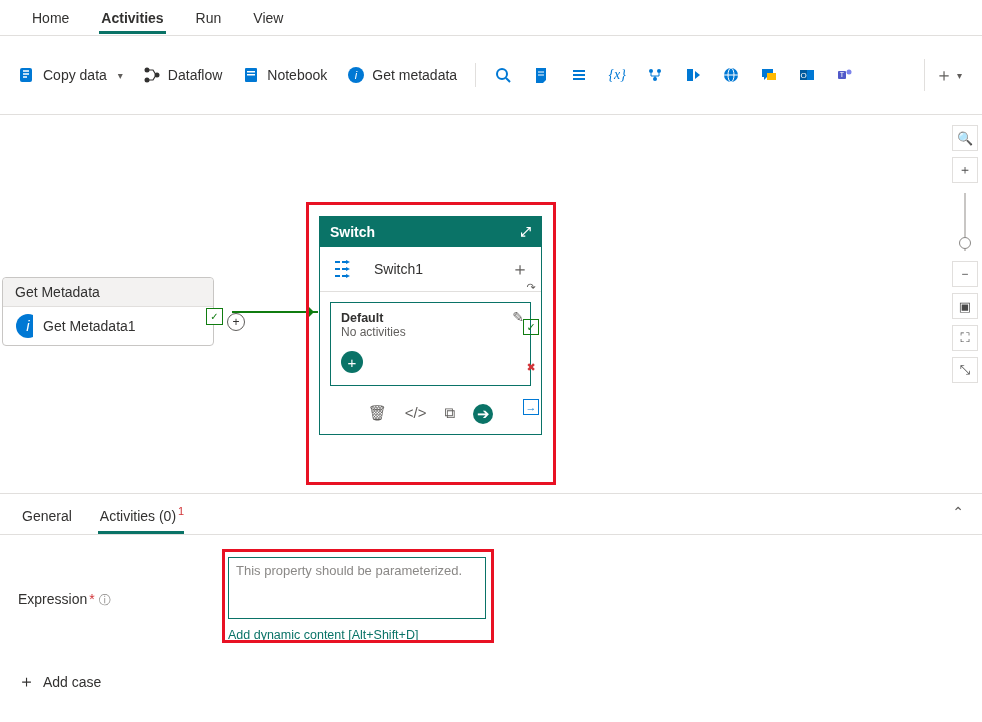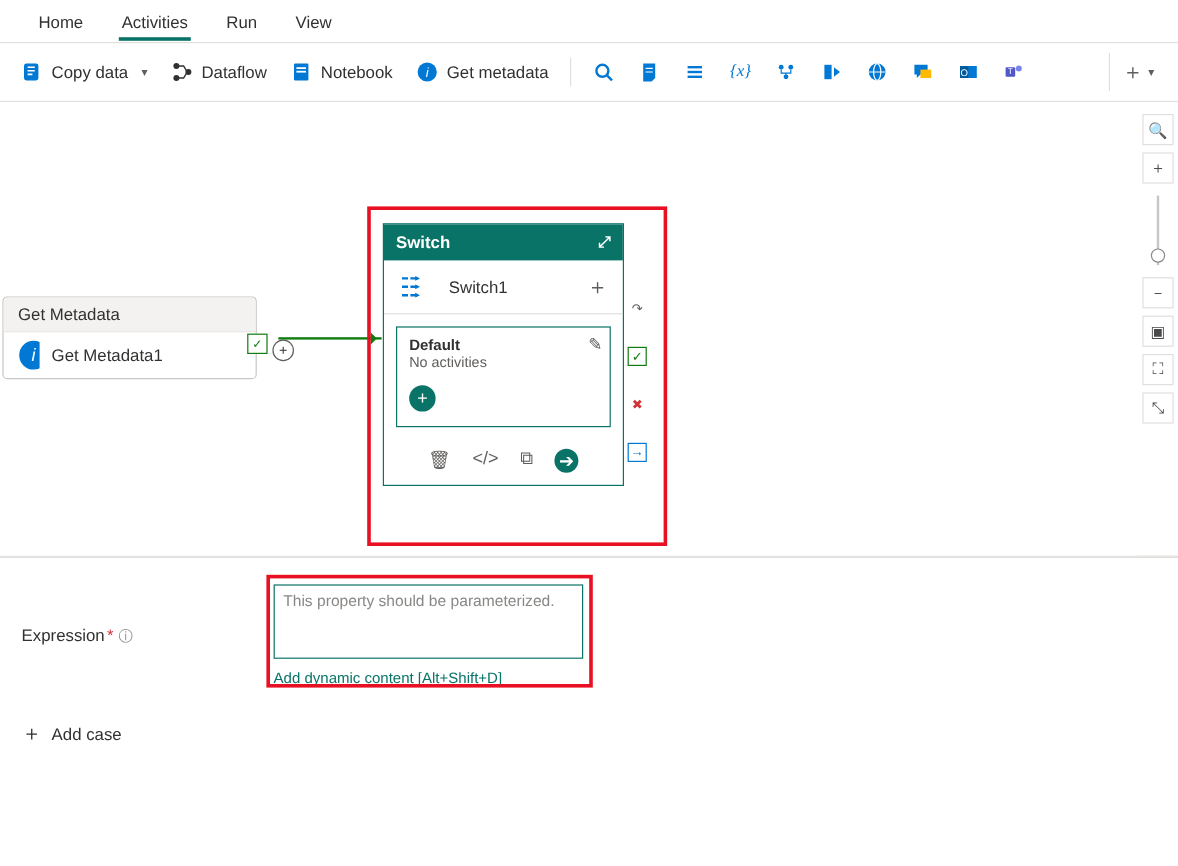--- a/index.html
+++ b/index.html
@@ -1,21 +1,21 @@
 <!DOCTYPE html>
 <html><head>
 <meta charset="utf-8">
 <style>
 *{box-sizing:border-box;margin:0;padding:0;font-family:"Segoe UI",Arial,sans-serif}
 body{background:#fff;color:#323130;font-size:14px;width:982px;height:722px;overflow:hidden;display:flex;flex-direction:column}
 .tabs{display:flex;gap:28px;padding:4px 30px 0;border-bottom:1px solid transparent}
 .tab{padding:6px 2px 8px;cursor:pointer;font-size:14px;position:relative}
-.tab.active{font-weight:400}
+.tab.active{font-weight:700}
 .tab.active::after{content:"";position:absolute;left:0;right:0;bottom:0;height:3px;background:#0a7367}
-.ribbon{display:flex;align-items:center;gap:4px;padding:8px 10px;border:1px solid #e1dfdd;border-left:none;border-right:none}
+.ribbon{display:flex;align-items:center;gap:4px;padding:23px 10px;border:1px solid #e1dfdd;border-left:none;border-right:none}
 .ribbon .btn{display:flex;align-items:center;gap:7px;padding:5px 8px;cursor:pointer;border-radius:2px}
 .icon{width:18px;height:18px;display:inline-flex;align-items:center;justify-content:center}
 .sep{width:1px;height:24px;background:#e1dfdd;margin:0 6px}
 .chev::after{content:"\25BE";font-size:10px;margin-left:4px;color:#605e5c}
 .ribbon-plus{margin-left:auto;display:flex;align-items:center;padding:4px 10px;border-left:1px solid #e1dfdd;cursor:pointer;font-size:18px;color:#605e5c}
 
 .canvas-wrap{flex:0 0 378px;position:relative;display:flex}
 .canvas{flex:1;position:relative;background:#fff;overflow:hidden}
 .side-tools{width:34px;display:flex;flex-direction:column;align-items:center;gap:6px;padding-top:10px}
 .side-tools .tbtn{width:26px;height:26px;border:1px solid #e1dfdd;background:#fff;display:flex;align-items:center;justify-content:center;cursor:pointer;font-size:13px;color:#4a4a4a}
@@ -25,21 +25,21 @@
 .node-getmeta{position:absolute;left:2px;top:162px;width:212px;border:1px solid #c8c6c4;border-radius:4px;background:#fff}
 .node-getmeta .hdr{background:#f3f2f1;padding:6px 12px;font-size:14px;border-bottom:1px solid #e1dfdd;border-radius:4px 4px 0 0}
 .node-getmeta .body{padding:10px 12px;display:flex;align-items:center;gap:10px}
 .status-chk{position:absolute;right:-10px;top:30px;width:17px;height:17px;border:1px solid #107c10;background:#fff;display:flex;align-items:center;justify-content:center;color:#107c10;font-size:10px}
 .plus-port{position:absolute;right:-32px;top:52%;width:18px;height:18px;border:1px solid #605e5c;border-radius:50%;background:#fff;display:flex;align-items:center;justify-content:center;font-size:12px}
 
 .arrow{position:absolute;left:232px;top:196px;width:86px;height:2px;background:#107c10}
 .arrow::after{content:"";position:absolute;right:-1px;top:-4px;border:5px solid transparent;border-left-color:#107c10}
 
 .red-box{position:absolute;left:306px;top:87px;width:250px;height:283px;border:3px solid #e81123}
-.switch-node{position:absolute;left:319px;top:101px;width:201px;border:1px solid #0a7367;background:#fff}
+.switch-node{position:absolute;left:319px;top:101px;width:223px;border:1px solid #0a7367;background:#fff}
 .switch-hdr{background:#0a7367;color:#fff;padding:7px 10px;display:flex;justify-content:space-between;align-items:center;font-weight:600;font-size:14px}
 .switch-hdr .exp{font-size:13px;cursor:pointer}
 .switch-name{padding:10px 12px;display:flex;align-items:center;gap:24px;border-bottom:1px solid #e1dfdd}
 .switch-name .add{margin-left:auto;font-size:18px;color:#605e5c;cursor:pointer;font-weight:300}
 .switch-body{padding:10px}
 .case-box{border:1px solid #0a7367;padding:8px 10px 12px;position:relative}
 .case-box .pencil{position:absolute;right:6px;top:6px;color:#605e5c;cursor:pointer}
 .case-box .title{font-size:12.5px;font-weight:600}
 .case-box .sub{font-size:12px;color:#605e5c}
 .circ-plus{width:22px;height:22px;border-radius:50%;background:#0a7367;color:#fff;display:flex;align-items:center;justify-content:center;margin-top:12px;font-size:15px;cursor:pointer}
@@ -283,20 +283,25 @@
     <div class="tbtn">－</div>
     <div class="tbtn">▣</div>
     <div class="tbtn">⛶</div>
     <div class="tbtn">⤡</div>
   </div>
 </div>
 
 <div class="splitter"></div>
 
 <div class="details">
+  <div class="det-tabs">
+    <div class="det-tab">General</div>
+    <div class="det-tab active"><span>Activities (0)</span><span class="sup">1</span></div>
+    <div class="collapse">⌃</div>
+  </div>
 
   <div class="det-body">
     <div class="row">
       <div class="label"><span>Expression</span><span class="req">*</span><span class="info">ⓘ</span></div>
       <div class="expr-wrap">
         <div class="expr-redbox"></div>
         <textarea placeholder="This property should be parameterized." style=""></textarea>
         <div class="dyn-link">Add dynamic content [Alt+Shift+D]</div>
       </div>
     </div>

